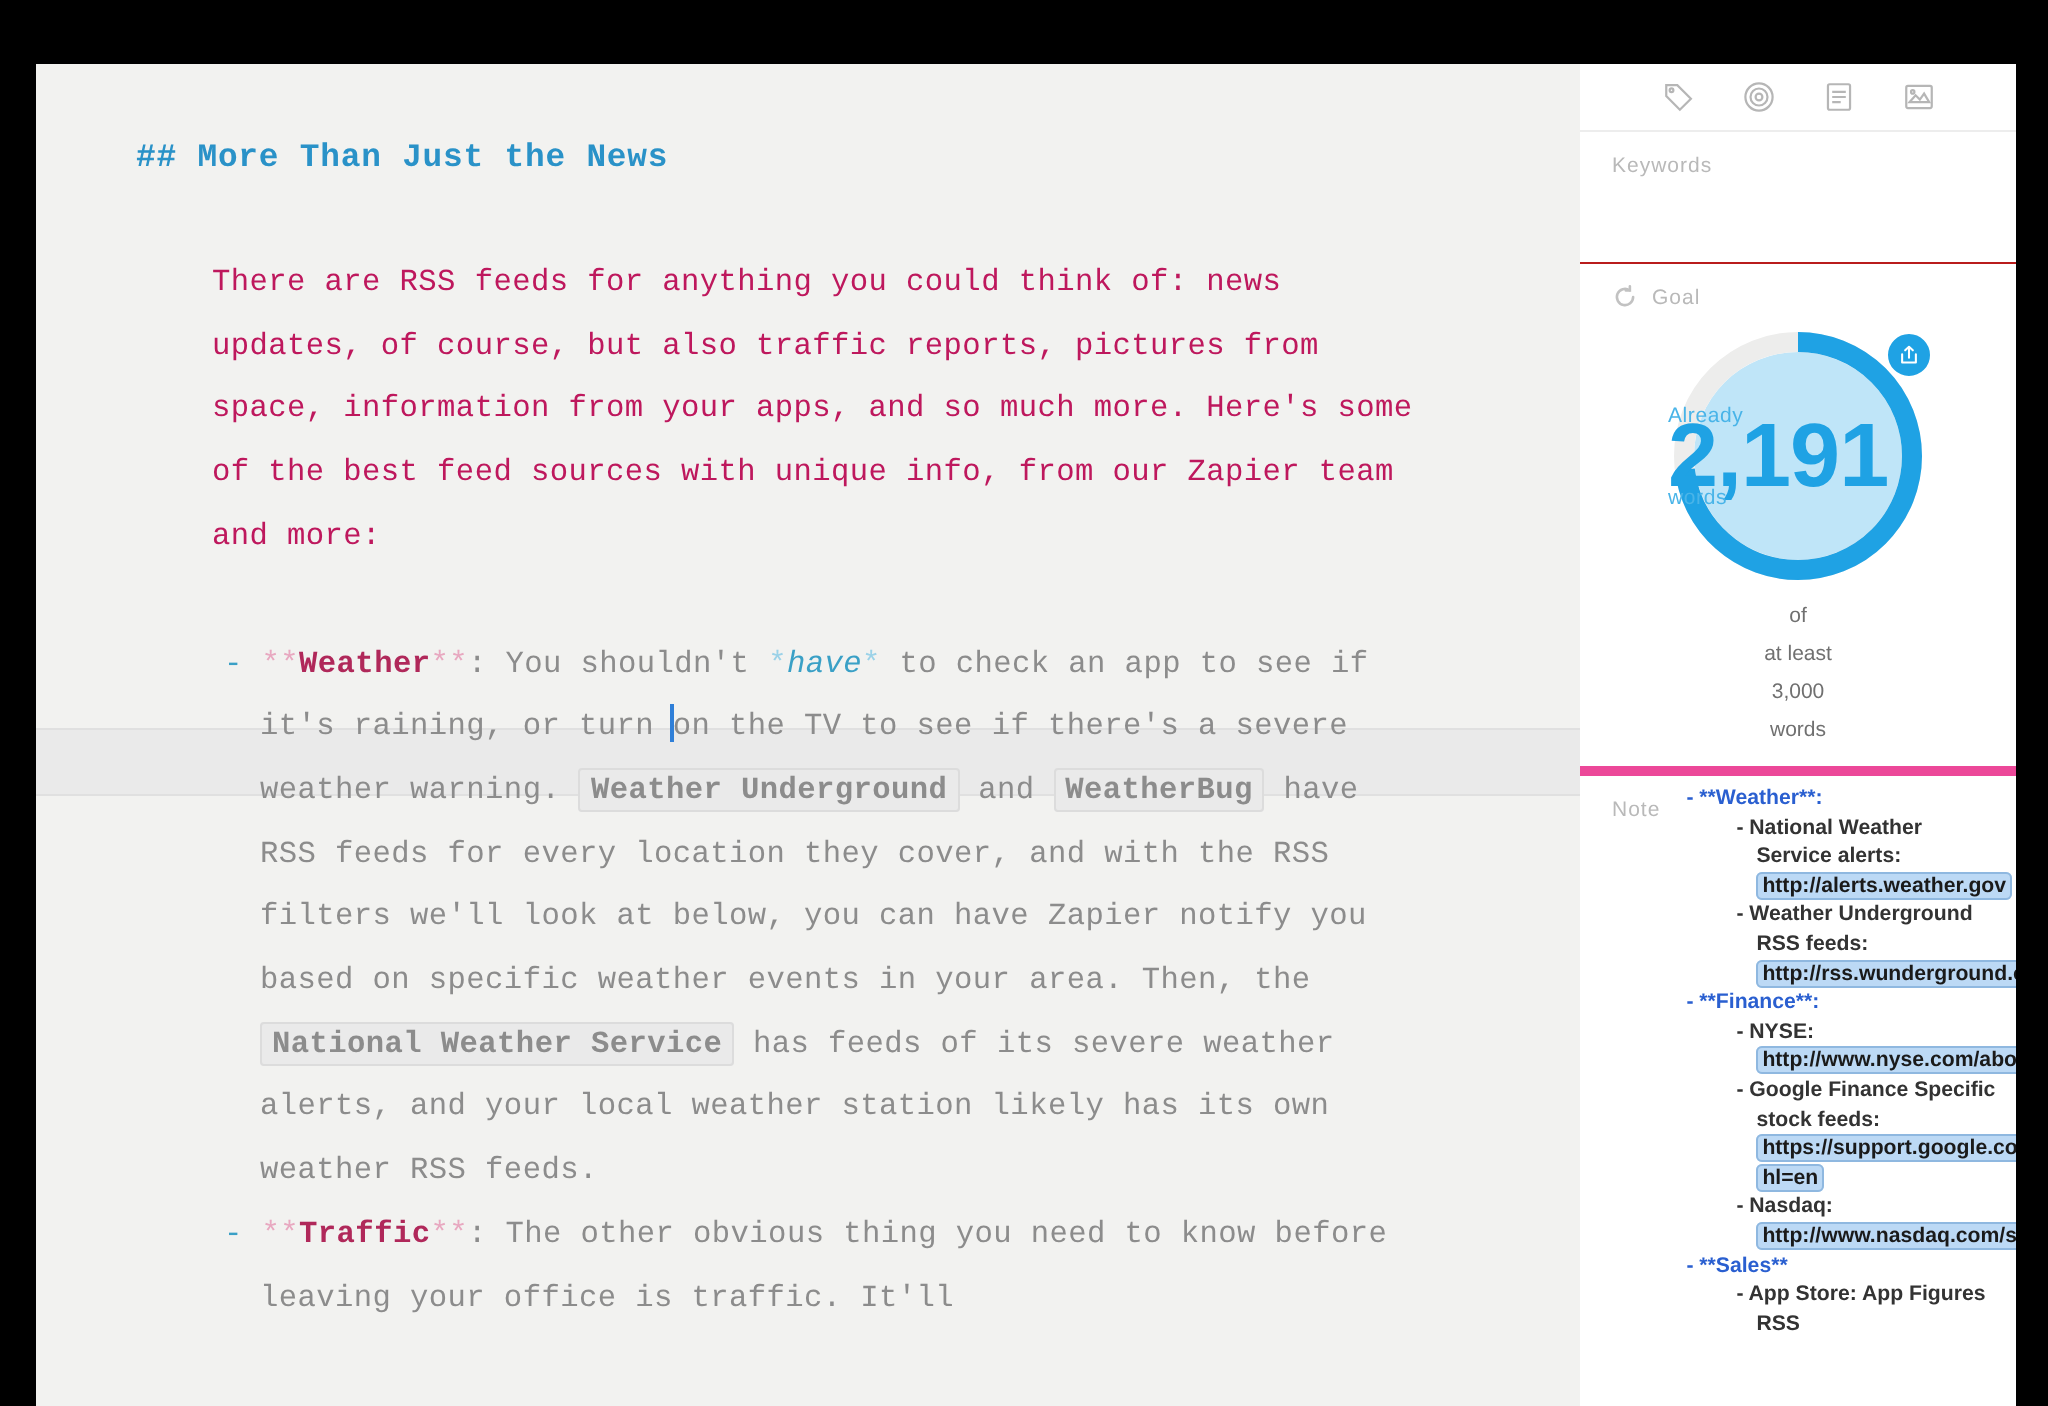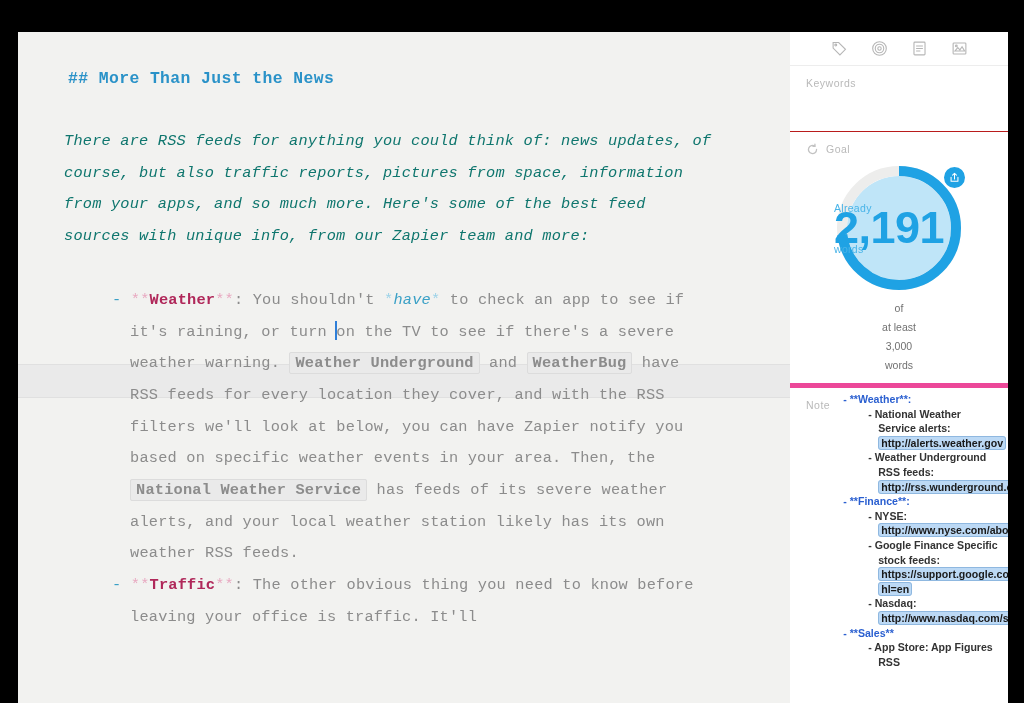--- a/index.html
+++ b/index.html
@@ -44,26 +44,25 @@
   .heading {
     padding-left: 50px;
     color: #2a92c8;
     font-weight: bold;
     font-size: 16.4px;
     letter-spacing: .4px;
     line-height: 34px;
     margin-bottom: 30px;
   }
   .para {
-    padding-left: 46px;
+    padding-left: 88px;
     padding-right: 78px;
-    color: #0f766e;
+    color: #be185d;
     letter-spacing: .2px;
     white-space: pre-wrap;
-    font-style: italic;
   }
   .bullets { margin-top: 32px; position: relative; z-index: 2; }
   .bullet {
     padding-left: 112px;
     padding-right: 78px;
     position: relative;
     text-indent: -18px;
     letter-spacing: .2px;
   }
   .bullet + .bullet { margin-top: 0; }

